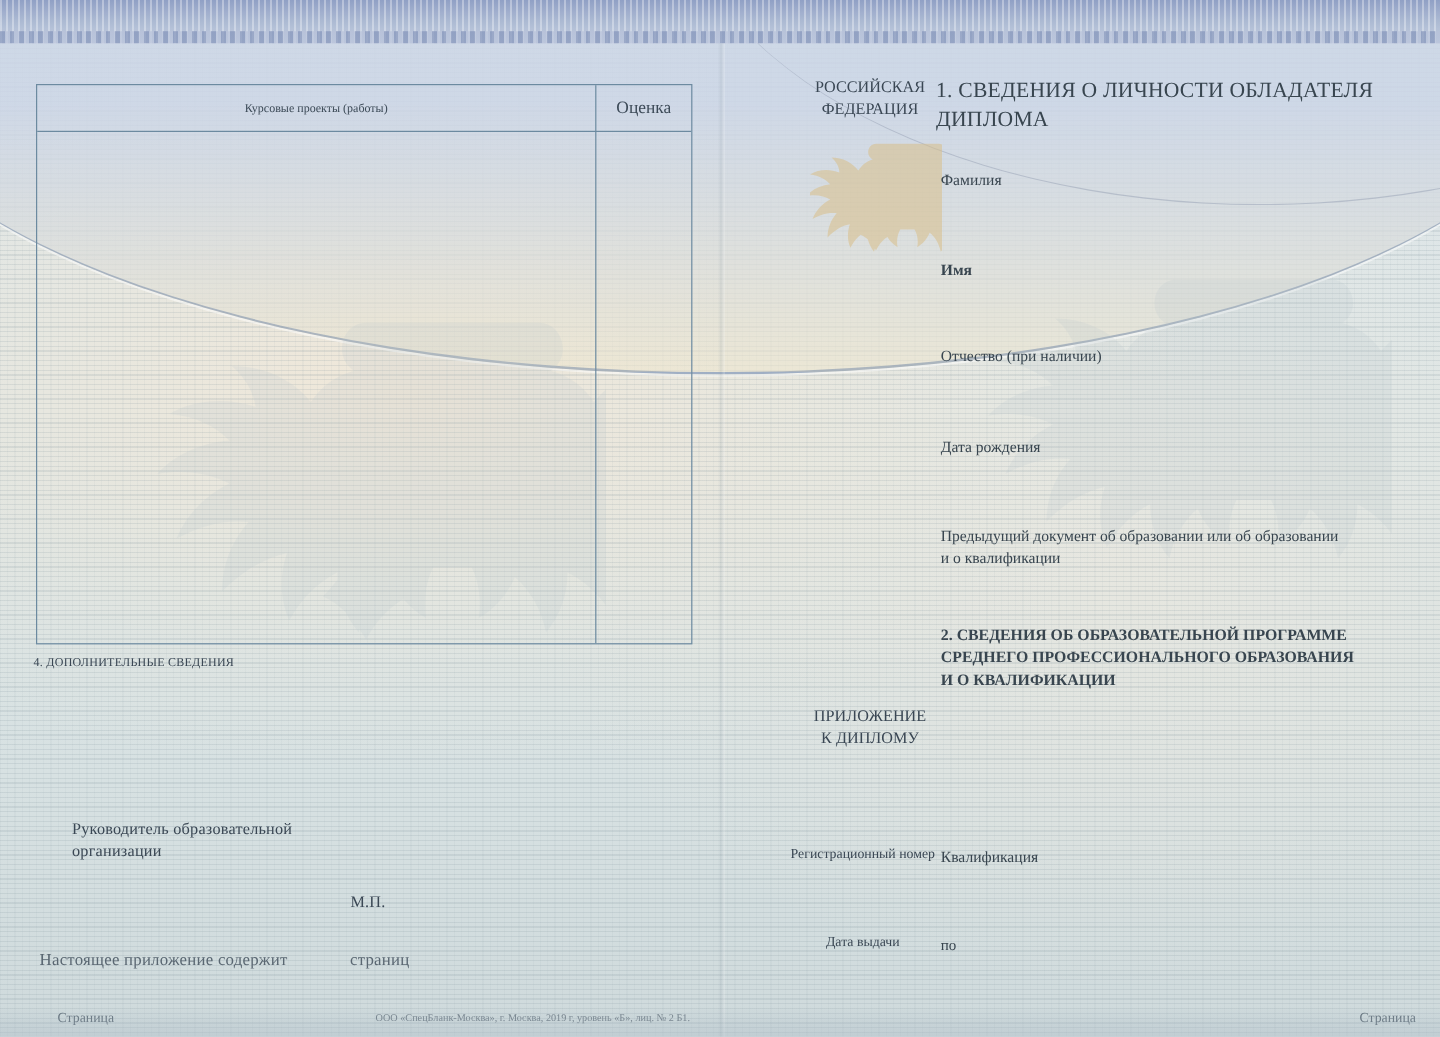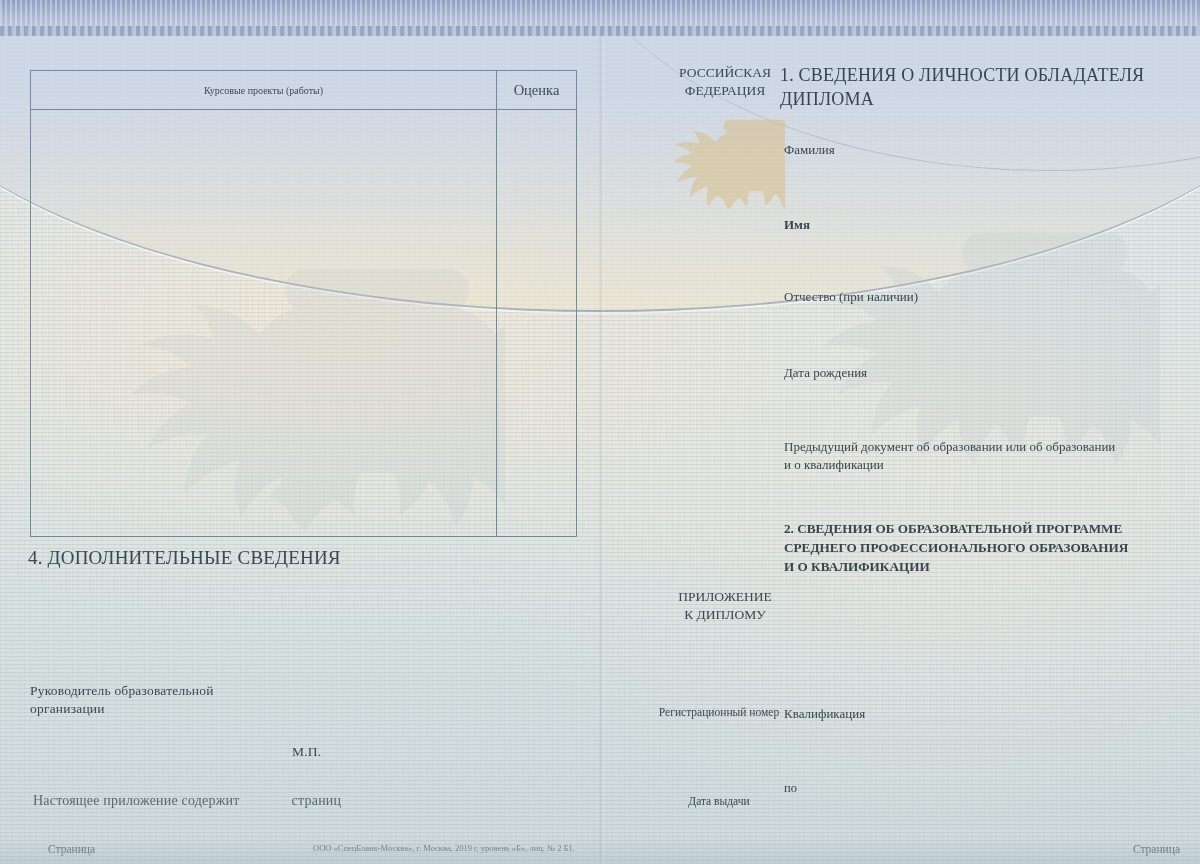--- a/index.html
+++ b/index.html
@@ -91,40 +91,40 @@
     position:absolute;left:0;top:0;width:465px;height:38px;
     display:flex;align-items:center;justify-content:center;
     font-size:10px;color:#3c4a57;
   }
   #table .hdr-right{
     position:absolute;left:466px;top:0;width:79px;height:38px;
     display:flex;align-items:center;justify-content:center;
     font-size:14.5px;color:#3c4a57;
   }
   .l-title{
-    position:absolute;font-size:19px;color:#3a4754;letter-spacing:.2px;
+    position:absolute;font-size:10px;color:#3a4754;letter-spacing:.2px;
   }
   #addinfo{left:28px;top:547px;}
   #rukov{left:30px;top:682px;line-height:1.35;font-size:13.5px;}
   #mp{left:292px;top:744px;font-size:13.5px;}
   #contains{left:33px;top:793px;font-size:14px;color:#5a6772;}
   #contains .gap{display:inline-block;width:52px;}
   #pageLeft{position:absolute;left:48px;top:843px;font-size:11.5px;color:#5f6d78;}
   #imprint{
     position:absolute;left:313px;top:843px;font-size:8.5px;color:#6d7a84;white-space:nowrap;
   }
   
   #right{position:absolute;left:600px;top:0;width:600px;height:619px;}
   .r-center{
     position:absolute;text-align:center;color:#3a4754;font-size:13.5px;line-height:1.35;
   }
   #rf{left:20px;top:64px;width:210px;}
   #prilozh{left:20px;top:588px;width:210px;}
   #regnum{left:14px;top:705px;width:210px;font-size:11.5px;}
-  #dataved{left:14px;top:778px;width:210px;font-size:11.5px;margin-top:16px;}
+  #dataved{left:14px;top:778px;width:210px;font-size:11.5px;}
   .r-text{
     position:absolute;color:#38454f;font-size:13px;line-height:1.35;
   }
   #sec1{left:180px;top:63px;width:410px;font-size:18px;letter-spacing:.2px;}
   #fam{left:184px;top:141px;}
   #imya{left:184px;top:216px;font-weight:bold;}
   #otch{left:184px;top:288px;}
   #dr{left:184px;top:364px;}
   #prev{left:184px;top:438px;width:400px;line-height:1.4;}
   #sec2{left:184px;top:519px;width:380px;line-height:1.45;font-size:13.2px;font-weight:bold;}
@@ -163,21 +163,21 @@
 
     <div id="table">
       <div class="hdr"></div>
       <div class="vline"></div>
       <div class="hdr-left">Курсовые проекты (работы)</div>
       <div class="hdr-right">Оценка</div>
     </div>
 
     <div class="l-title" id="addinfo">4. ДОПОЛНИТЕЛЬНЫЕ СВЕДЕНИЯ</div>
 
-    <div class="l-title" id="rukov" style="white-space:pre-line;">Руководитель образовательной
+    <div class="l-title" id="rukov" style="white-space:pre-line;margin-left:30px;">Руководитель образовательной
 организации</div>
 
     <div class="l-title" id="mp">М.П.</div>
 
     <div class="l-title" id="contains">
       <span>Настоящее приложение содержит</span><span class="gap"></span><span>страниц</span>
     </div>
 
     <div id="pageLeft">Страница</div>
     <div id="imprint">ООО «СпецБланк-Москва», г. Москва, 2019 г, уровень «Б», лиц. № 2 Б1.</div>

